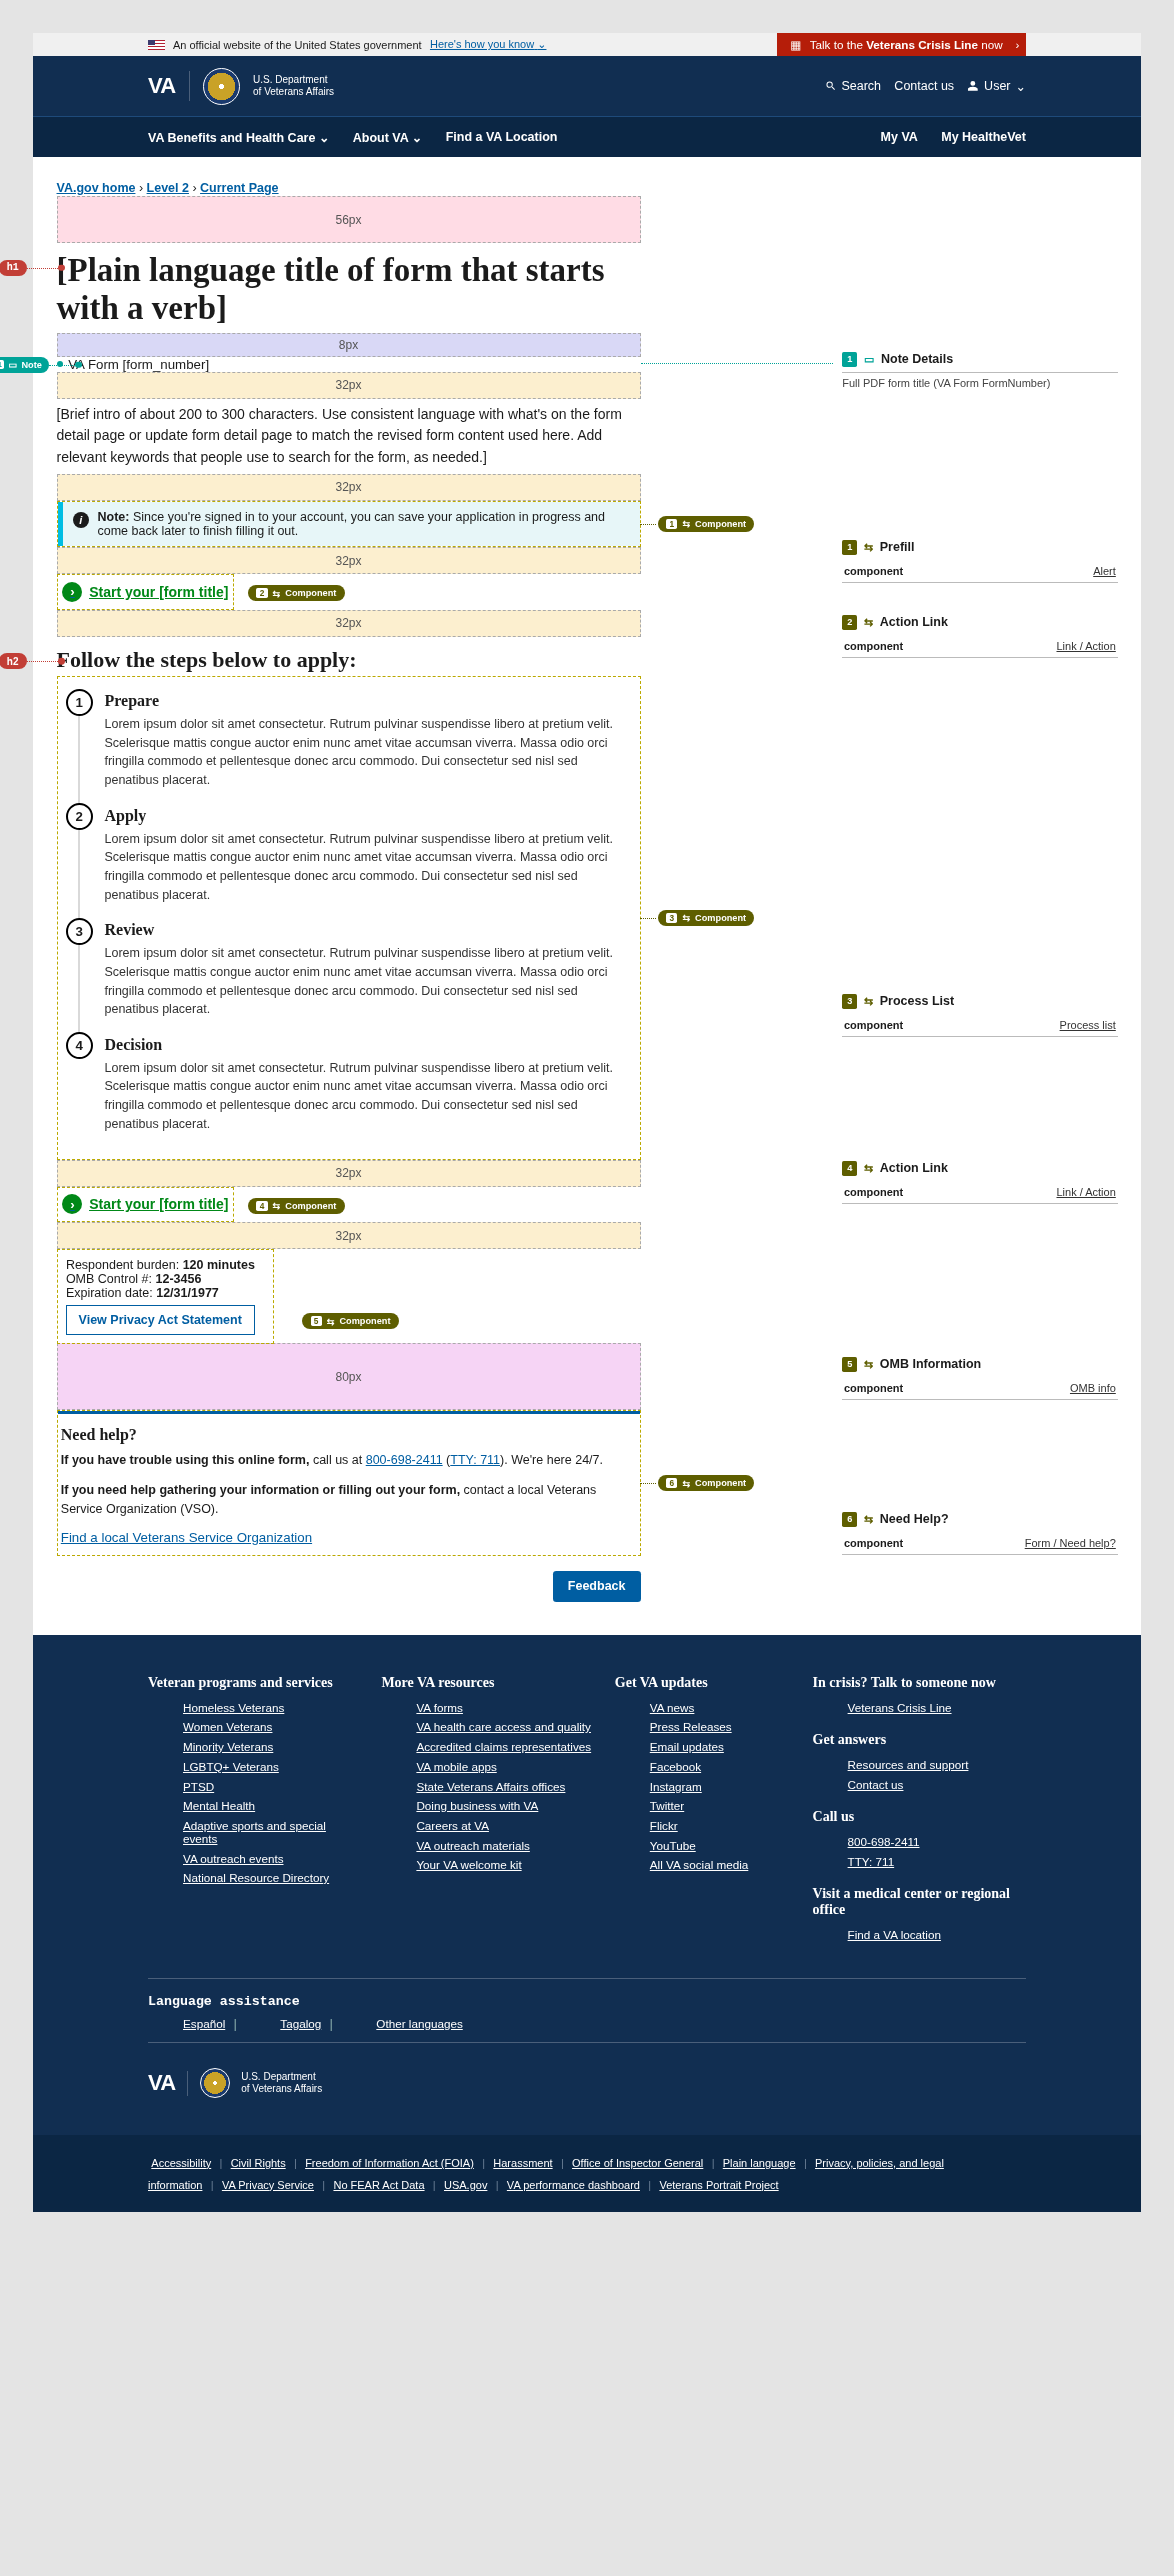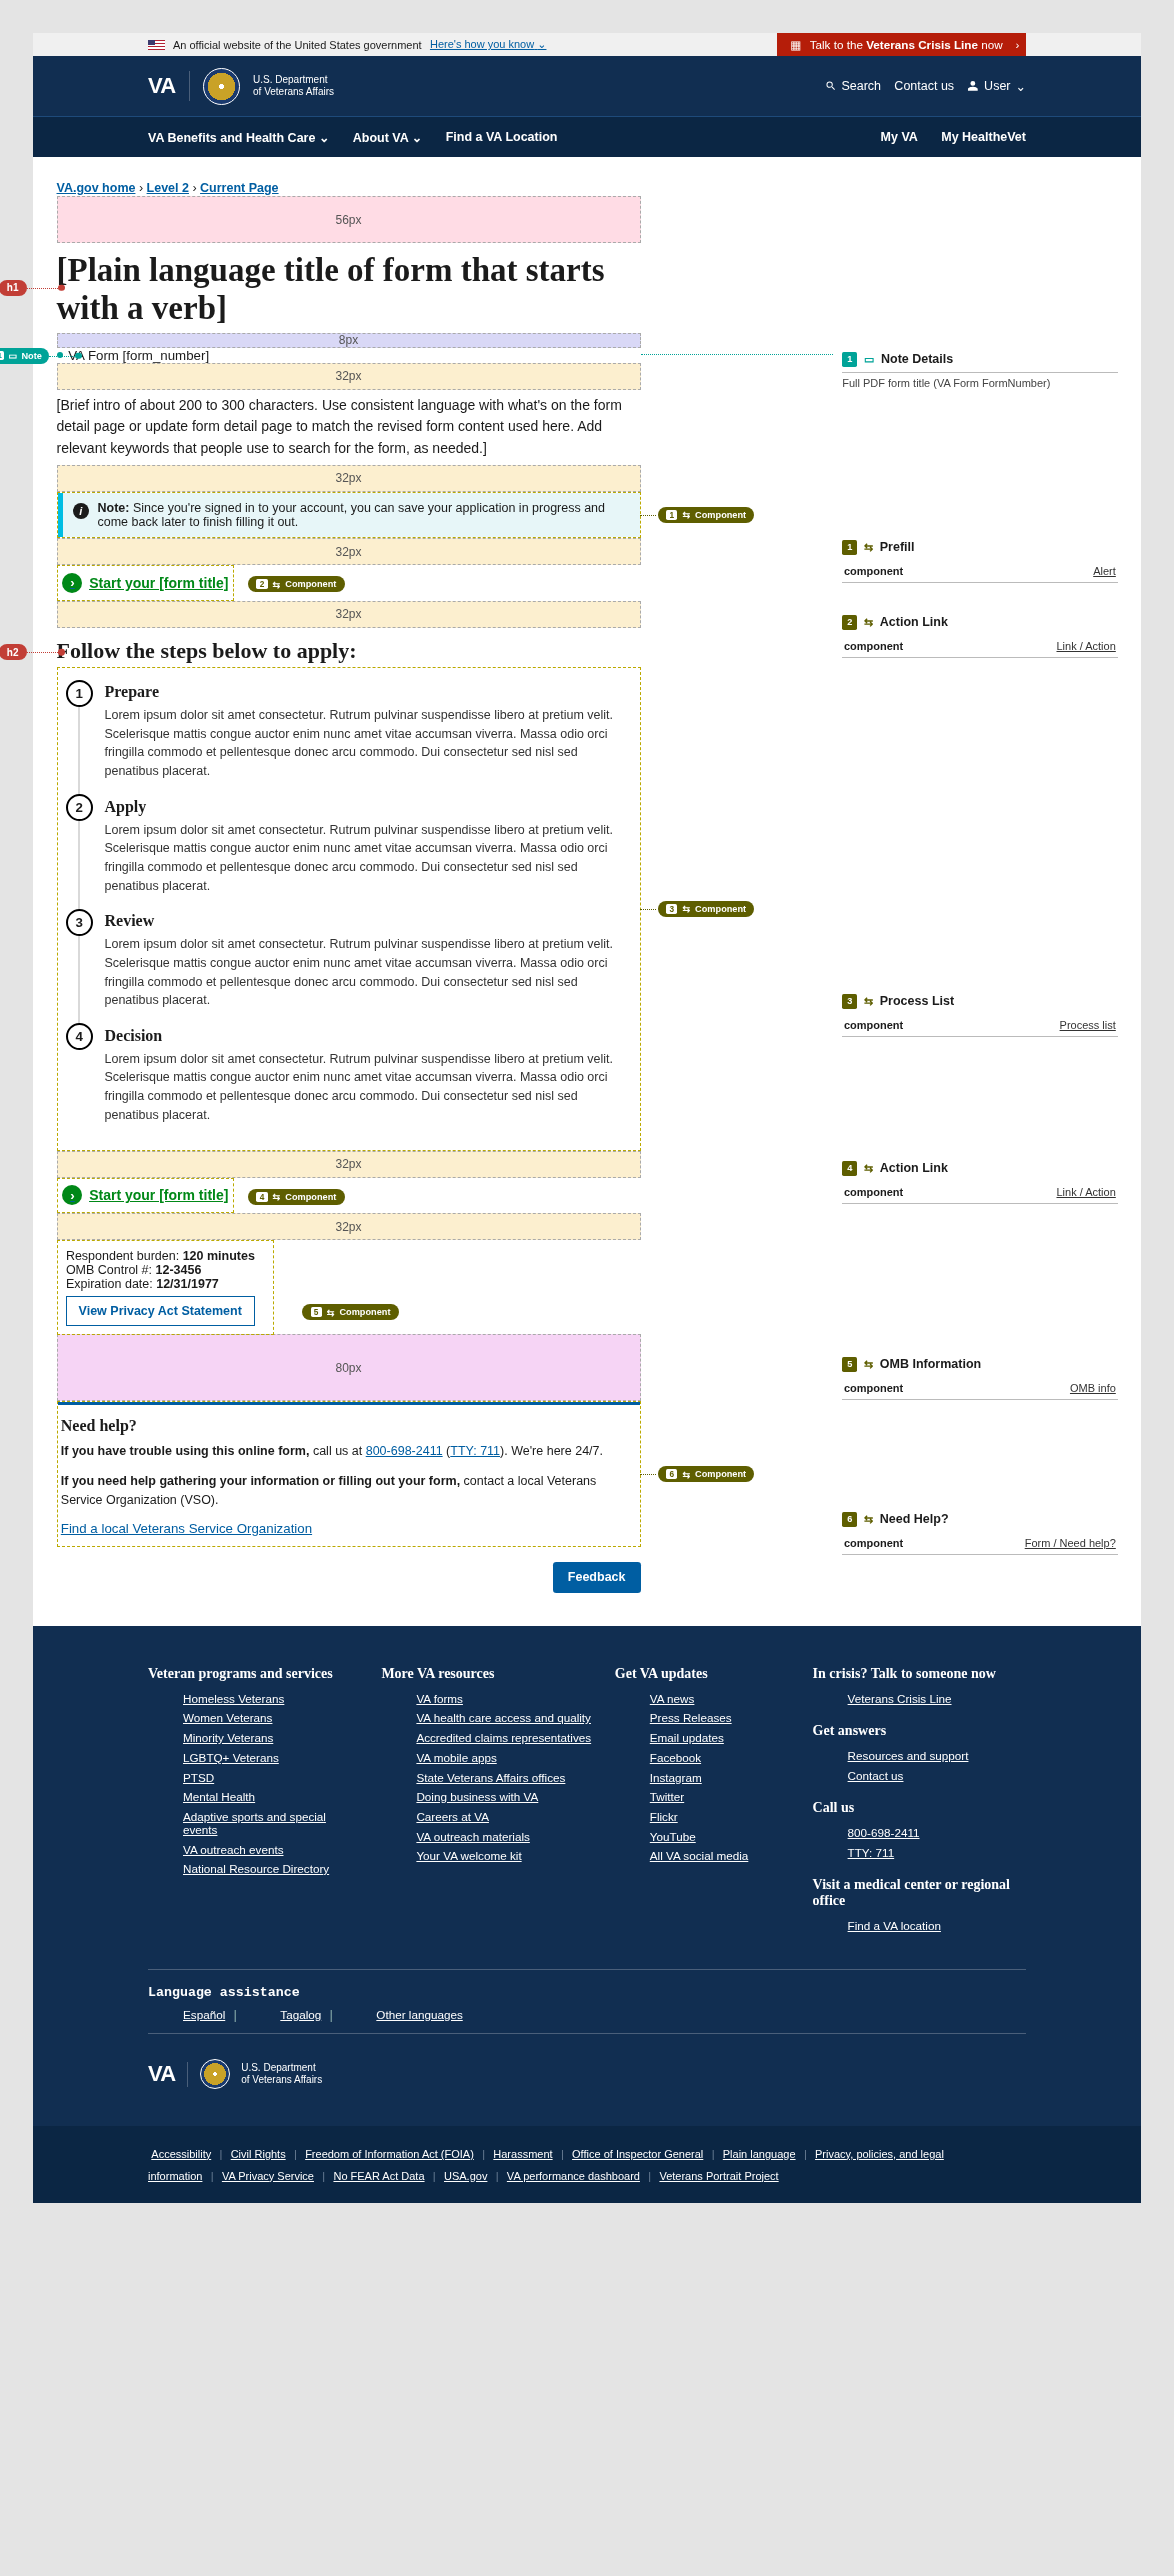--- a/index.html
+++ b/index.html
@@ -87,21 +87,21 @@
   }
   .main-col{max-width:584px;position:relative;}
 
   .bc{font-size:12.5px;margin-bottom:1.7px;}
   .bc a{font-weight:600;}
   .bc .cur{font-weight:700;text-decoration:underline;}
 
   .spacer{border:0.8px dashed #aaa;display:flex;align-items:center;justify-content:center;font-size:12px;color:#555;}
   .sp-pink{background:var(--pink);height:47px;}
   .sp-cream{background:var(--cream);height:27px;}
-  .sp-lav{background:var(--lav);height:15px;}
+  .sp-lav{background:var(--lav);height:24px;}
   .sp-mag{background:var(--mag);height:67px;margin-top:-0.8px;}
 
   h1{font-family:Georgia,"Times New Roman",serif;font-size:33px;line-height:1.15;margin:8.3px 0 5px;font-weight:700;}
   h2{font-family:Georgia,"Times New Roman",serif;font-size:22px;margin:10px 0 3.3px;font-weight:700;}
 
   .note-dot{display:inline-block;width:6.7px;height:6.7px;border-radius:50%;background:#00a398;margin-right:5px;vertical-align:middle;}
   .subtitle-row{display:flex;align-items:center;}
 
   .intro{line-height:1.55;font-size:14px;margin:5px 0;}
 
@@ -252,21 +252,21 @@
 
       <div class="bc">
         <a href="#">VA.gov home</a> ›
         <a href="#">Level 2</a> ›
         <a href="#" class="cur">Current Page</a>
       </div>
 
       <div class="spacer sp-pink">56px</div>
 
       <div style="position:relative;">
-        <span class="hpill" style="top:28px;"><span>h1</span><span class="dot"></span></span>
+        <span class="hpill" style="top:8px;font-family:Liberation Mono, monospace;"><span>h1</span><span class="dot"></span></span>
         <h1>[Plain language title of form that starts with a verb]</h1>
       </div>
 
       <div class="spacer sp-lav">8px</div>
 
       <div style="position:relative;">
         <span class="npill" style="top:0;"><span class="sq">1</span>▭ <span>Note</span><span class="dot"></span></span>
         <div class="subtitle-row">
           <span class="note-dot"></span>
           <span>VA Form [form_number]</span>

